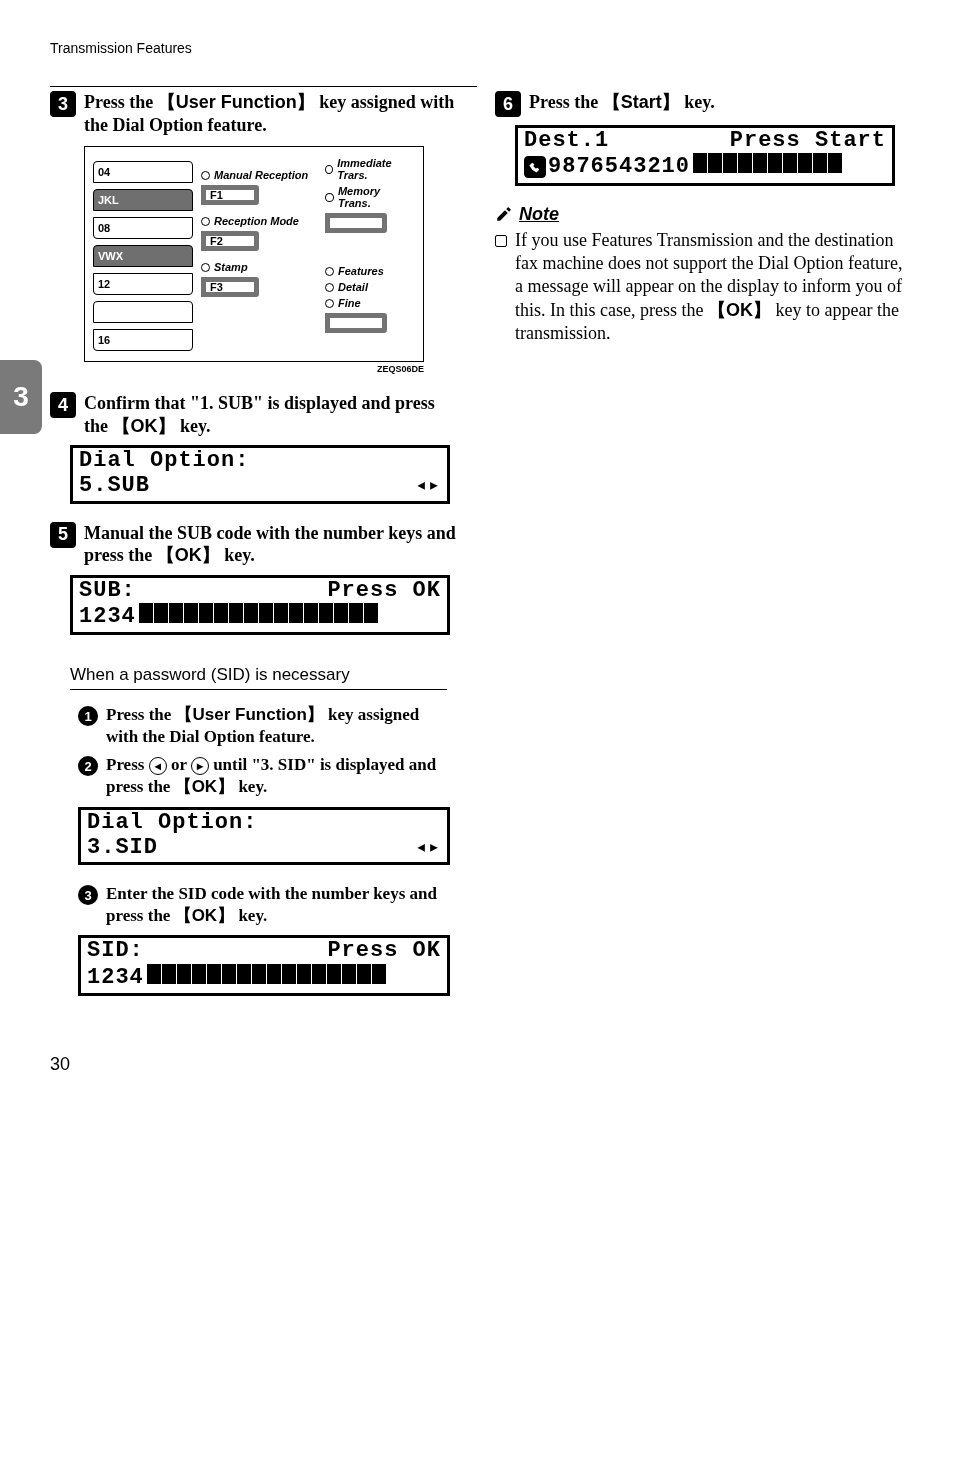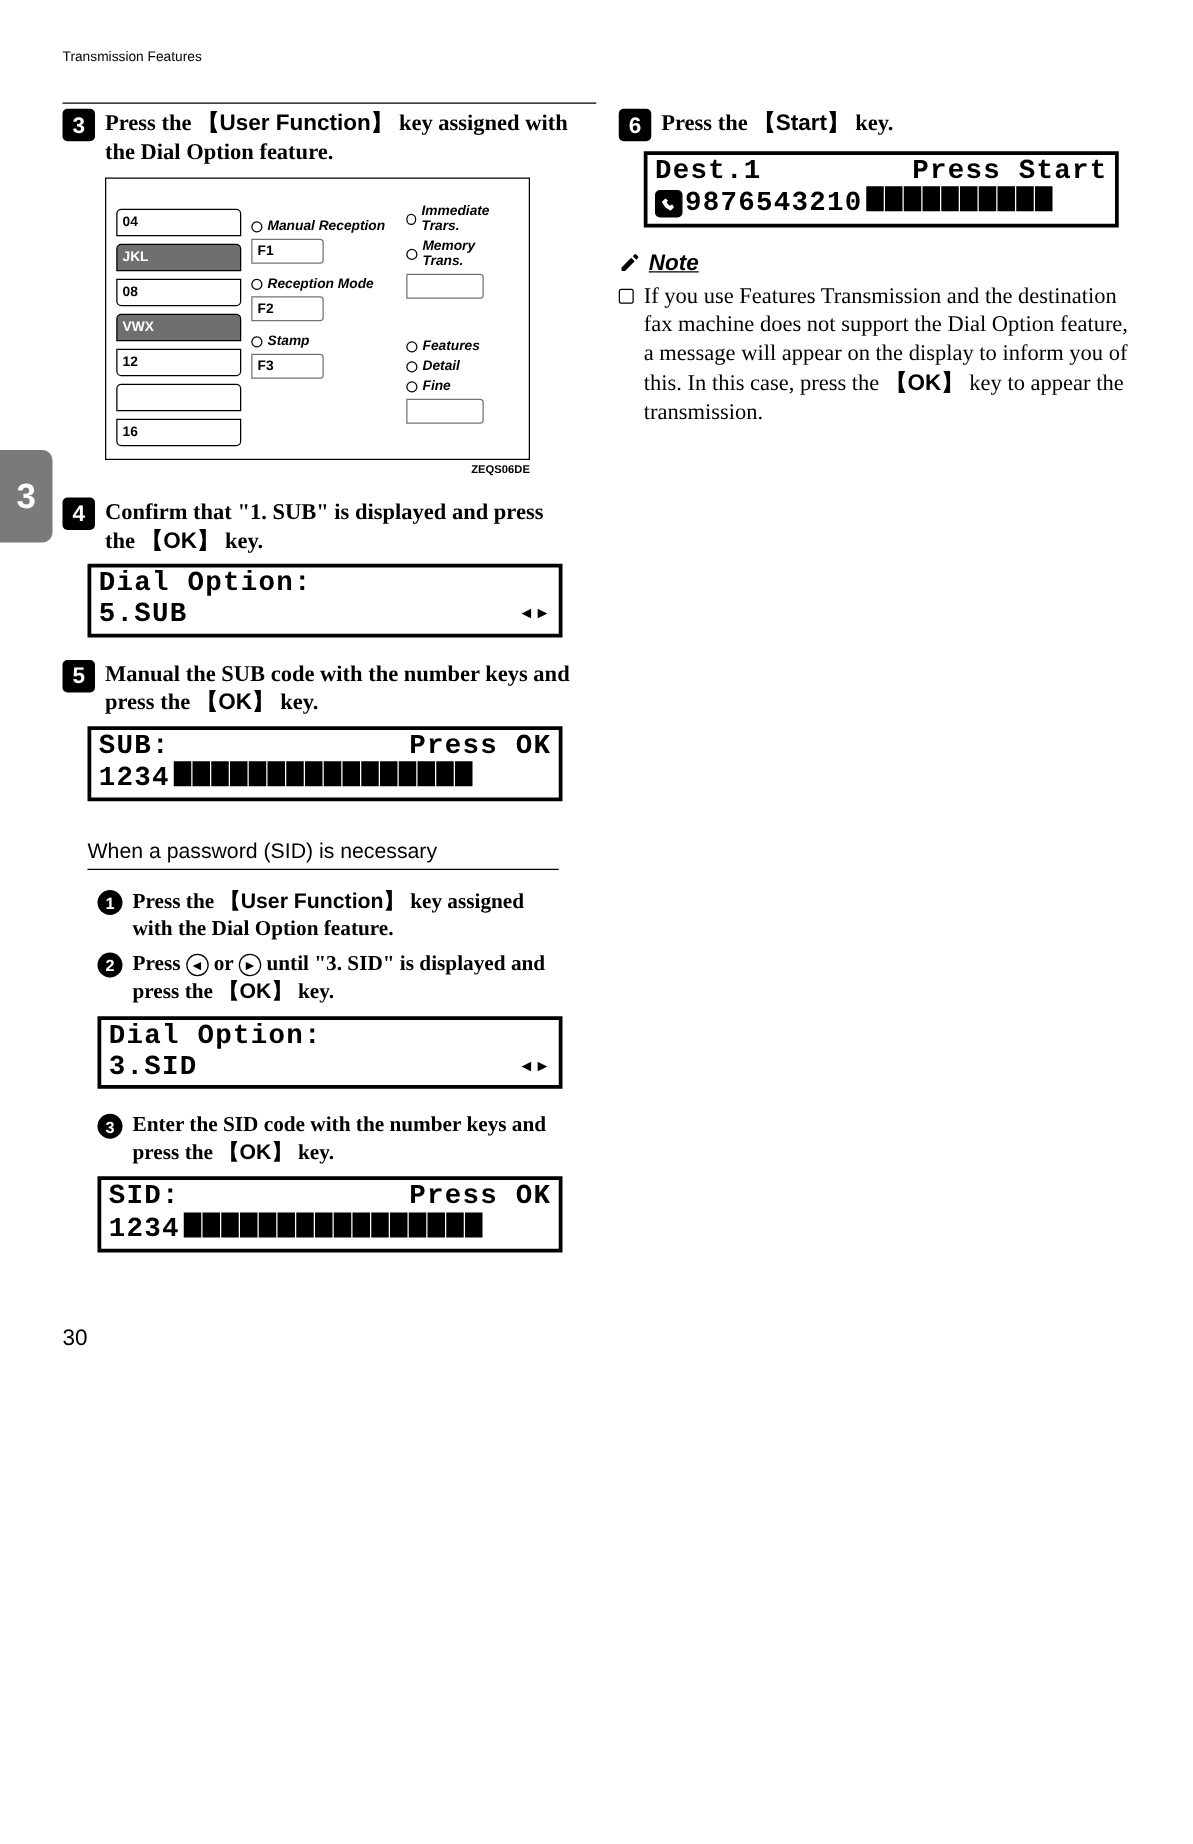--- a/index.html
+++ b/index.html
@@ -13,21 +13,21 @@
   .page {
     padding: 40px 50px 20px 50px;
     position: relative;
   }
   .hdr-line {
     border-top: 1px solid #000;
     margin: 0 0 4px 0;
   }
   .hdr-text {
     font-family: Arial, sans-serif;
-    font-size: 11px;
+    font-size: 14px;
     margin-bottom: 30px;
   }
   .side-tab {
     position: absolute;
     left: 0;
     top: 360px;
     width: 42px;
     height: 74px;
     background: #7a7a7a;
     border-top-right-radius: 8px;
@@ -82,21 +82,21 @@
     font-family: Arial, sans-serif;
     font-size: 9px;
     font-weight: bold;
     text-align: right;
     margin-top: 2px;
   }
   
   .oppanel {
     border: 1px solid #000;
     width: 340px;
-    padding: 18px 8px 8px 8px;
+    padding: 8px 8px 8px 8px;
     font-family: Arial, sans-serif;
     font-size: 11px;
     font-weight: bold;
     display: flex;
     gap: 8px;
   }
   .oppanel .left { width: 100px; }
   .oppanel .mid  { width: 116px; }
   .oppanel .right{ flex:1; }
   .padkey {
@@ -104,21 +104,21 @@
     height: 22px;
     border-radius: 4px 4px 0 0;
     margin: 6px 0 2px 0;
     padding: 0 4px;
     display: flex; align-items: center;
     font-size: 11px;
     background: #fff;
   }
   .padkey.dark { background: #6f6f6f; color:#fff; }
   .fnkey {
-    border: 1px solid #737373;
+    border: 5px solid #737373;
     width: 58px; height: 20px;
     border-radius: 0 3px 3px 0;
     margin: 2px 0 10px 0;
     padding-left:4px;
     display:flex; align-items:center;
   }
   .led { width:9px; height:9px; border:1px solid #000; border-radius:50%; display:inline-block; margin-right:4px; vertical-align:middle;}
   .lbl { display:flex; align-items:center; margin:4px 0;font-style:italic; }
   
   .lcd {

